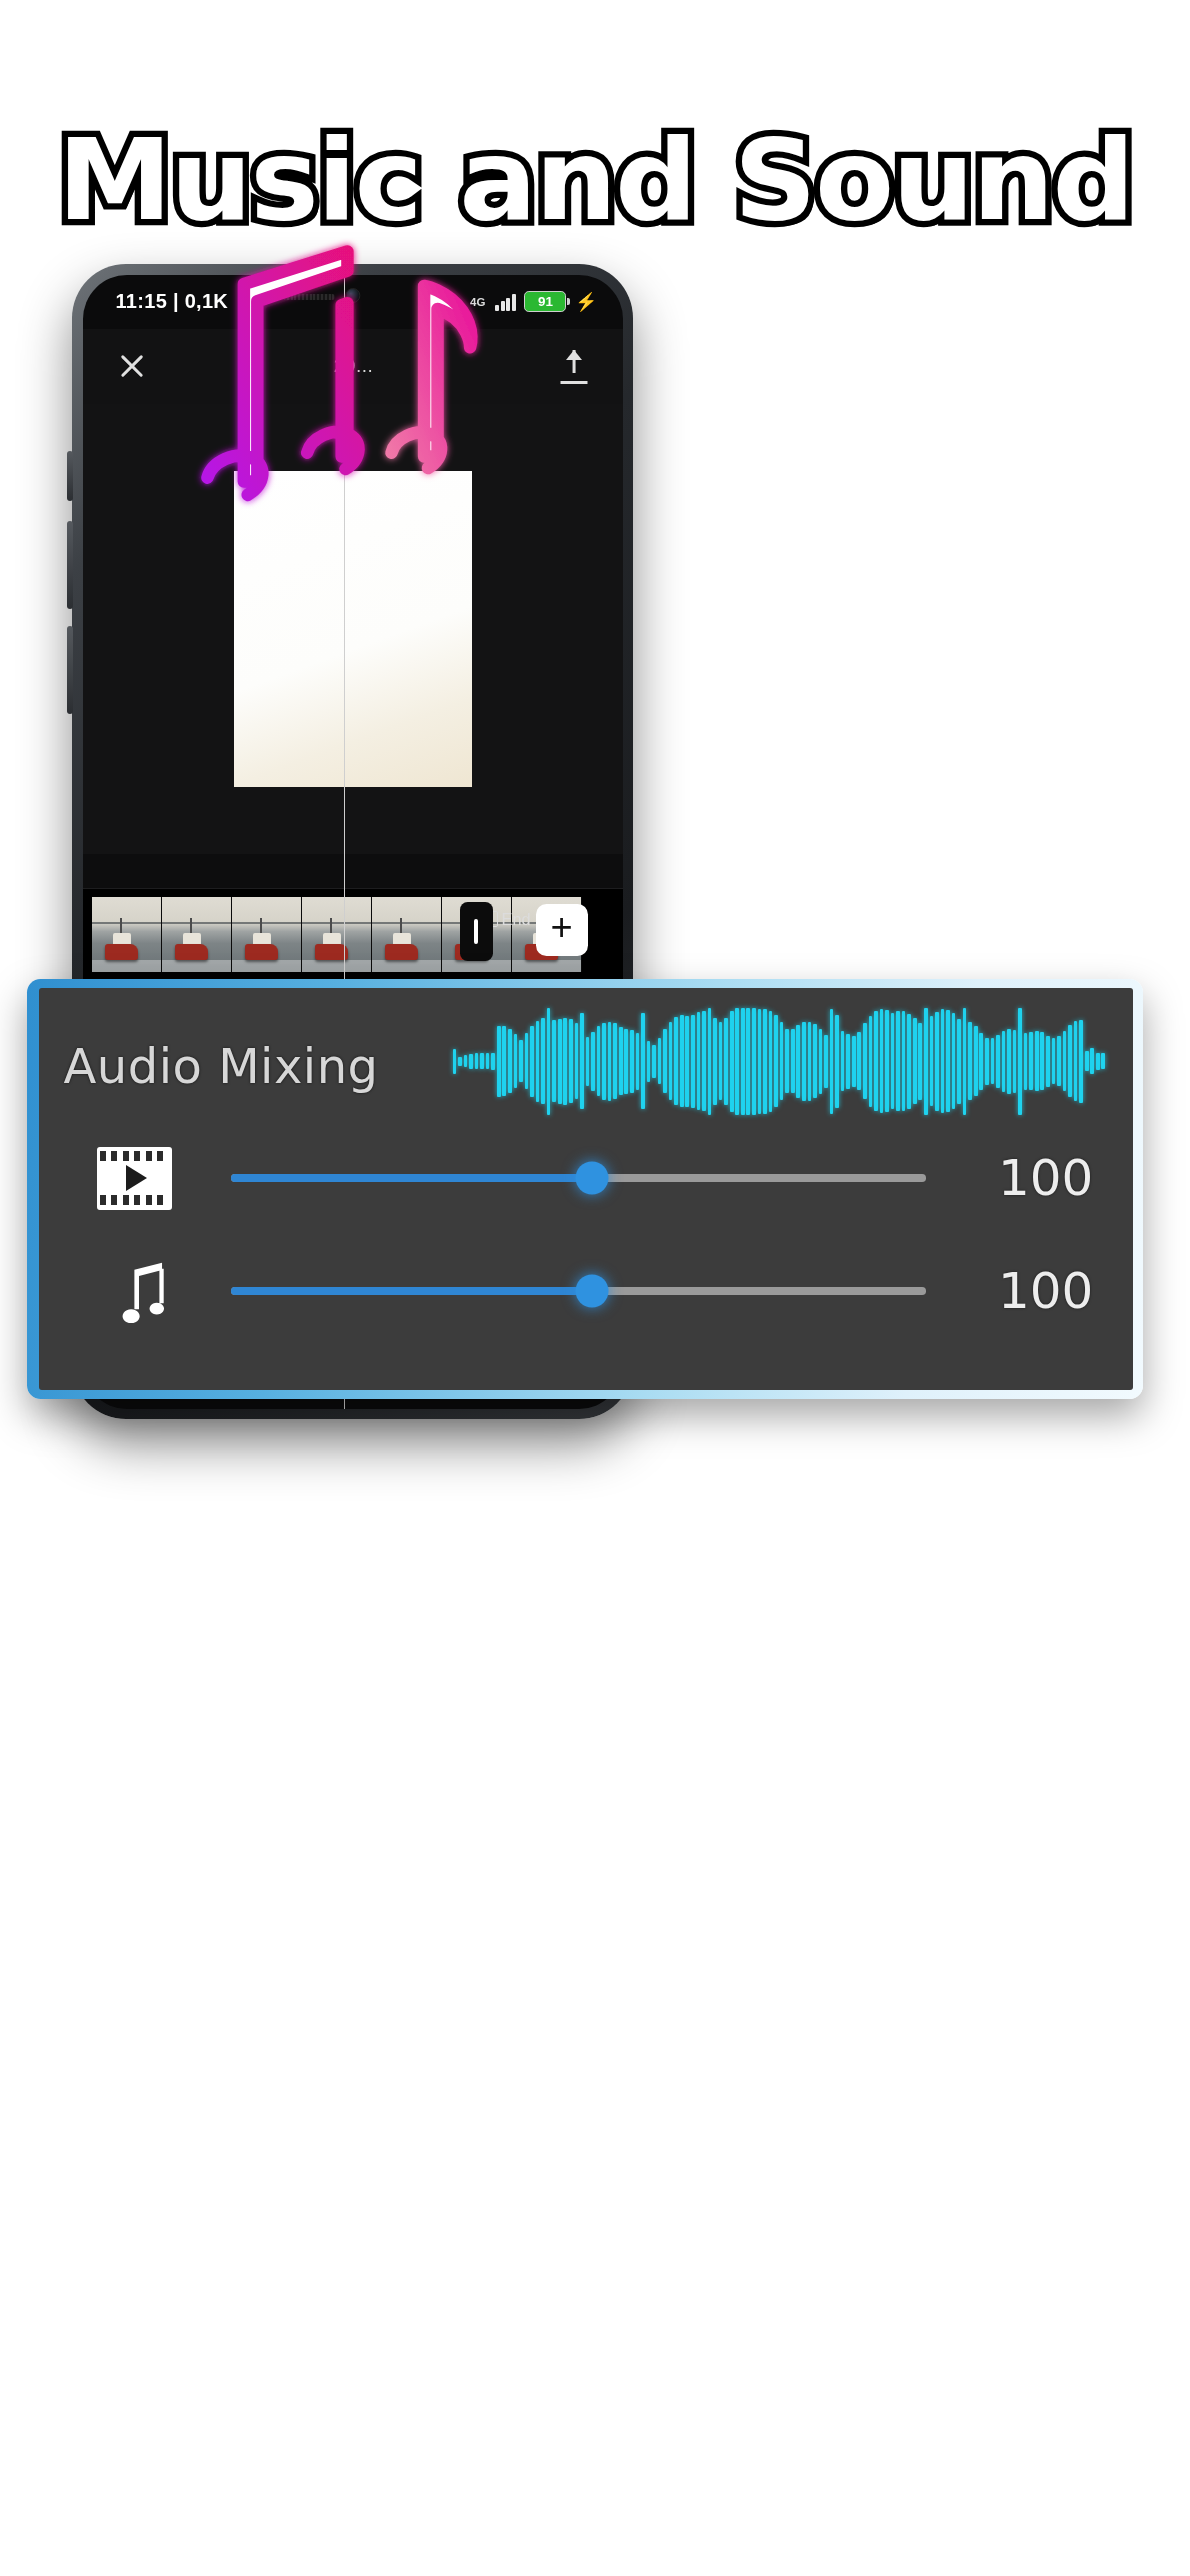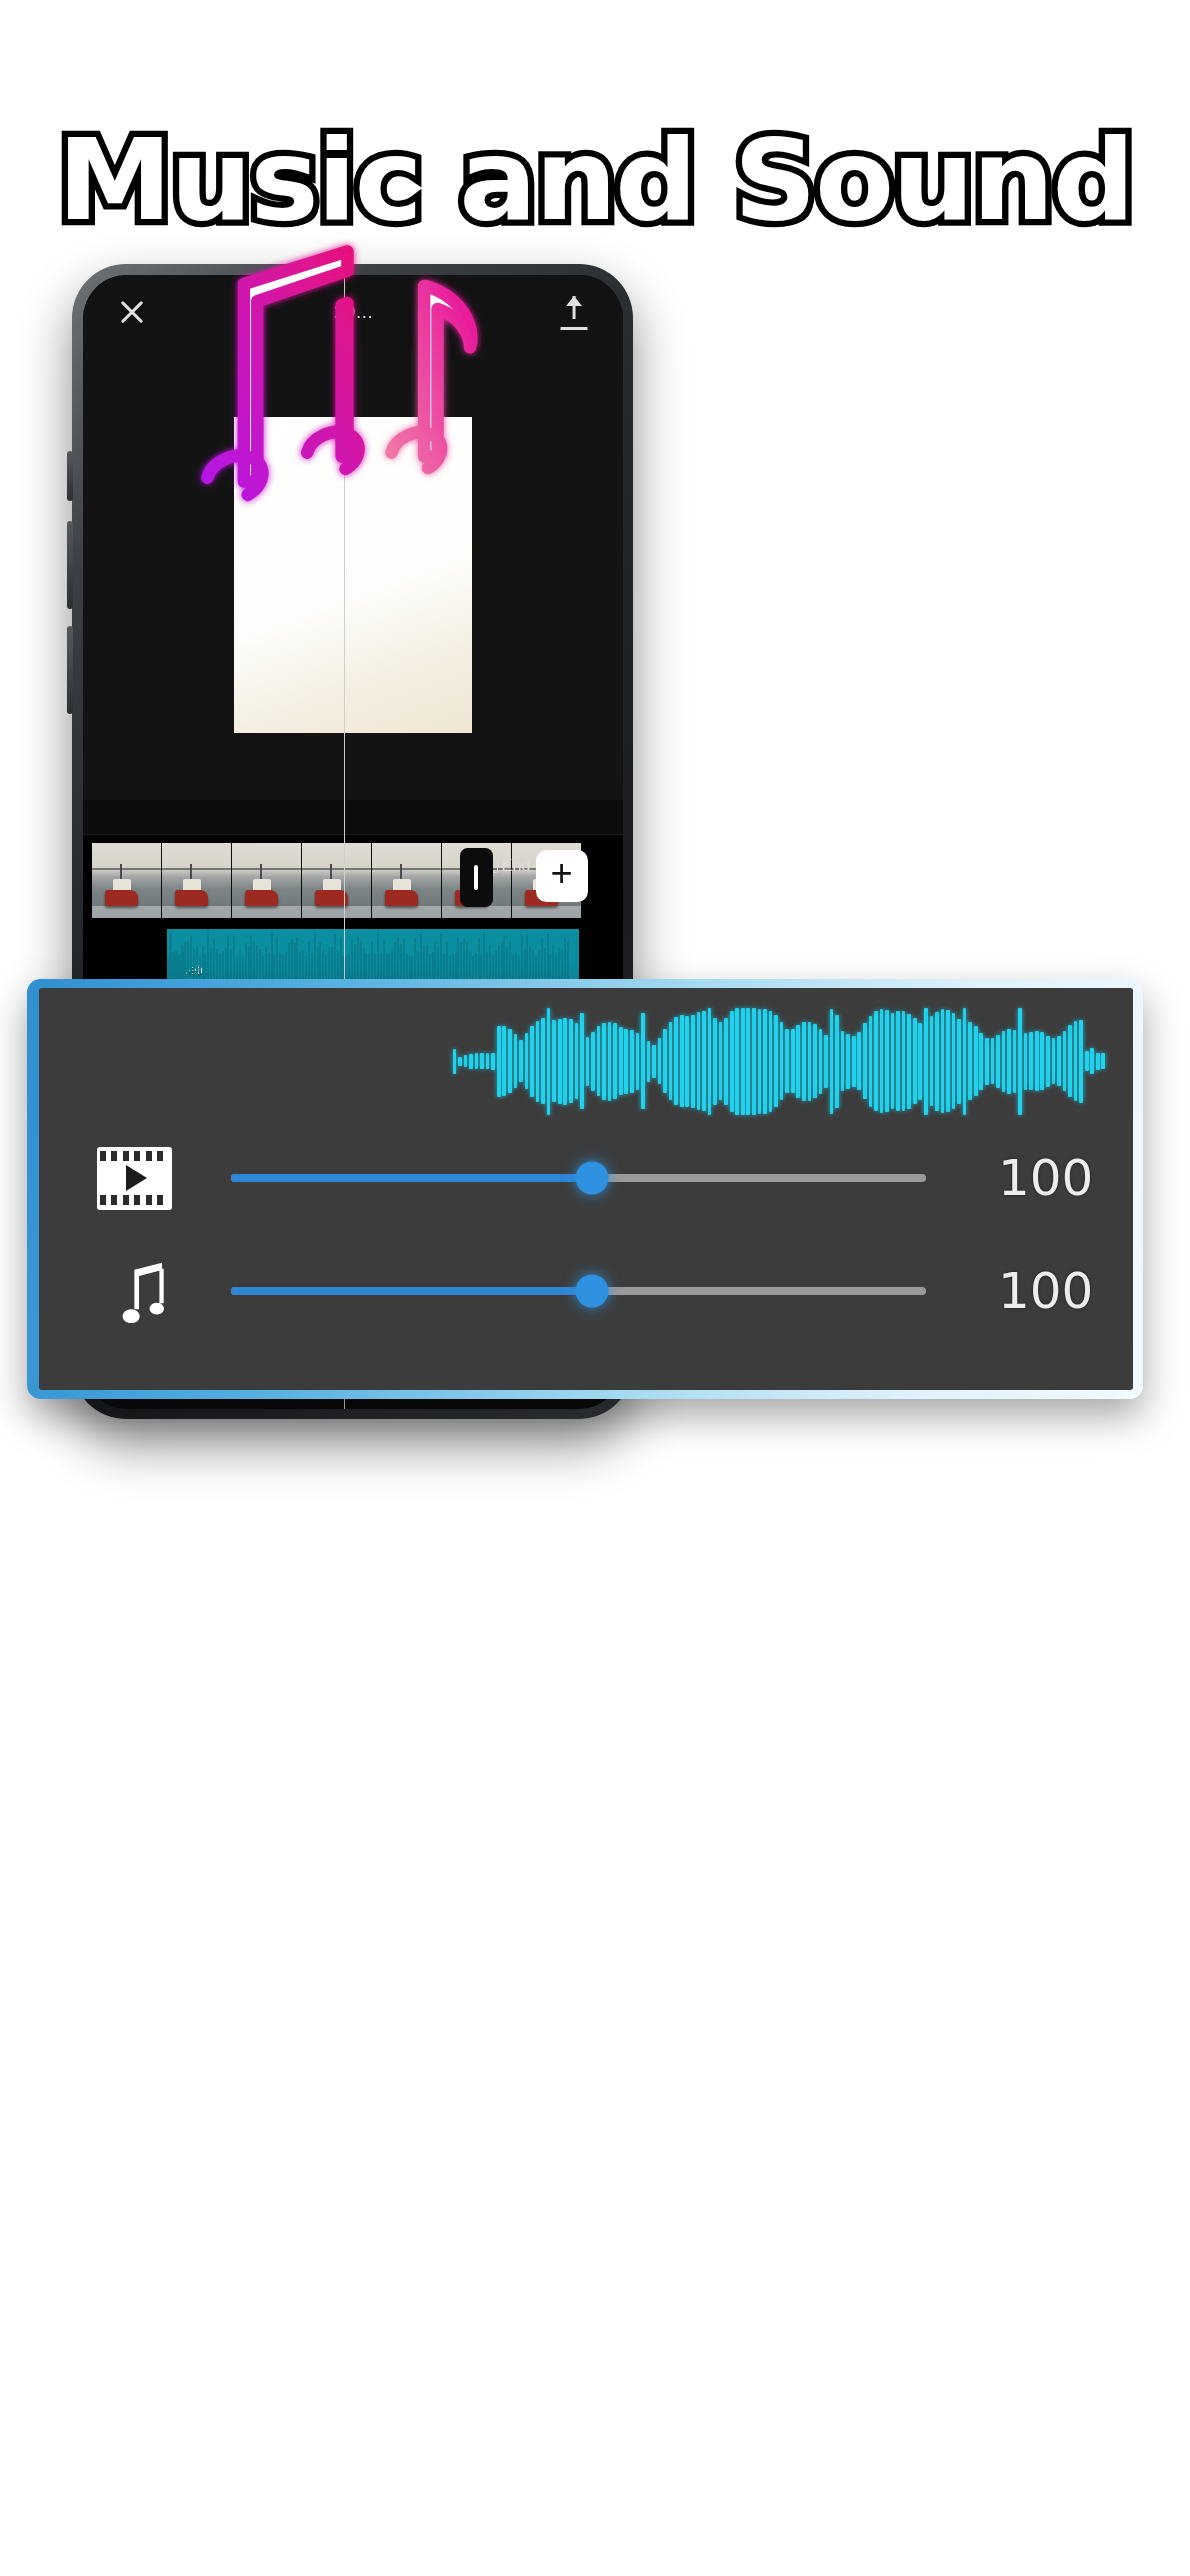--- a/index.html
+++ b/index.html
@@ -280,20 +280,38 @@
   <span class="title">Music and Sound</span>
 </div>
 
 <div class="phone">
   <div class="side-btn b1"></div>
   <div class="side-btn b2"></div>
   <div class="side-btn b3"></div>
 
   <div class="phone-screen">
 
+    <div class="statusbar">
+      <div class="speaker"></div>
+      <div class="camera"></div>
+      <div class="sb-left">
+        <span>11:15 | 0,1K</span>
+      </div>
+      <div class="sb-right">
+        <span class="g4">4G</span>
+        <span class="sig">
+            <i></i>
+            <i></i>
+            <i></i>
+            <i></i>
+          </span>
+        <span class="batt">91</span>
+        <span class="bolt">⚡</span>
+      </div>
+    </div>
 
     <div class="topbar">
       <div class="ic-x"></div>
       <div class="res-pill">20...</div>
       <div class="ic-up">
           <em></em>
         </div>
     </div>
 
     <div class="preview">
@@ -612,20 +630,21 @@
                M64 200 L64 22 C64 22 88 26 104 48 C118 68 112 86 112 86
                C112 86 112 58 78 46 L78 200 Z" fill="#ffffff" stroke="url(#gC)" stroke-width="13" stroke-linejoin="round"></path>
     </g>
   </svg>
 </div>
 
 <div class="mixpanel">
   <div class="mixinner">
 
     <div class="mixhead">
+      <div class="mixtitle">Audio Mixing</div>
       <div class="wavebox" id="wavebox">
           <i style="height: 25px;"></i>
           <i style="height: 8.9px;"></i>
           <i style="height: 12.4px;"></i>
           <i style="height: 15px;"></i>
           <i style="height: 16px;"></i>
           <i style="height: 16.3px;"></i>
           <i style="height: 15.5px;"></i>
           <i style="height: 17px;"></i>
           <i style="height: 71px;"></i>

